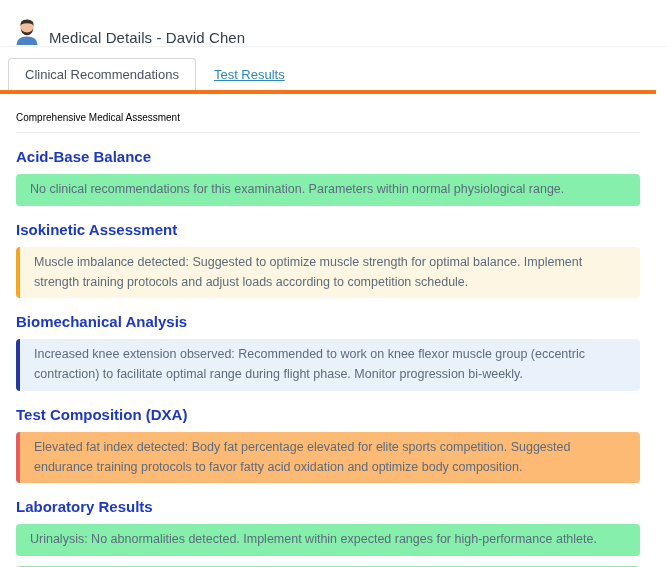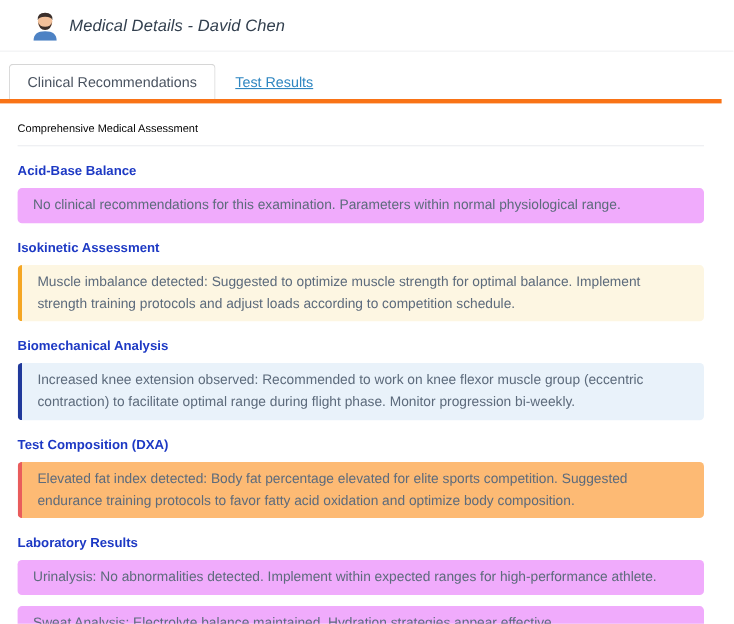--- a/index.html
+++ b/index.html
@@ -3,24 +3,23 @@
 <meta charset="utf-8">
 <style>
   * { box-sizing: border-box; margin: 0; padding: 0; }
   html, body { width: 667px; height: 567px; background: #ffffff; overflow: hidden; }
   body { font-family: "Liberation Sans", sans-serif; }
 
   
   .app-header {
     height: 47px;
     display: flex;
-    align-items: center;
-    padding: 0 28px;
+    align-items: flex-end;
+    padding: 0 14px;
     border-bottom: 1px solid #f0f1f2;
-    font-style: italic;
   }
   .avatar {
     width: 26px; height: 30px;
     display: flex; align-items: center; justify-content: center;
     margin-right: 9px;
   }
   .page-title {
     font-size: 15px;
     color: #33404f;
     letter-spacing: .1px;
@@ -61,33 +60,33 @@
   .assessment-title {
     font-size: 10px;
     font-weight: 400;
     color: #000000;
     padding-bottom: 9px;
     border-bottom: 1px solid #ebedf0;
   }
 
   .section { margin-top: 15px; }
   .section-heading {
-    font-size: 12px;
+    font-size: 15px;
     font-weight: 700;
     color: #1d39c4;
     margin-bottom: 9px;
   }
 
   .alert {
     border-radius: 4px;
     padding: 6px 14px;
     font-size: 12.5px;
     line-height: 1.58;
     color: #5d6b7c;
-    background: #f0abfc;
+    background: #86efac;
   }
   .alert + .alert { margin-top: 10px; }
   .alert-warning { background: #fdf6e2; border-left: 4px solid #f5a623; }
   .alert-info    { background: #e9f2fa; border-left: 4px solid #20399b; }
   .alert-danger  { background: #fdba74; border-left: 4px solid #e95c5c; }
 </style>
 </head>
 <body>
 
 <header class="app-header">

